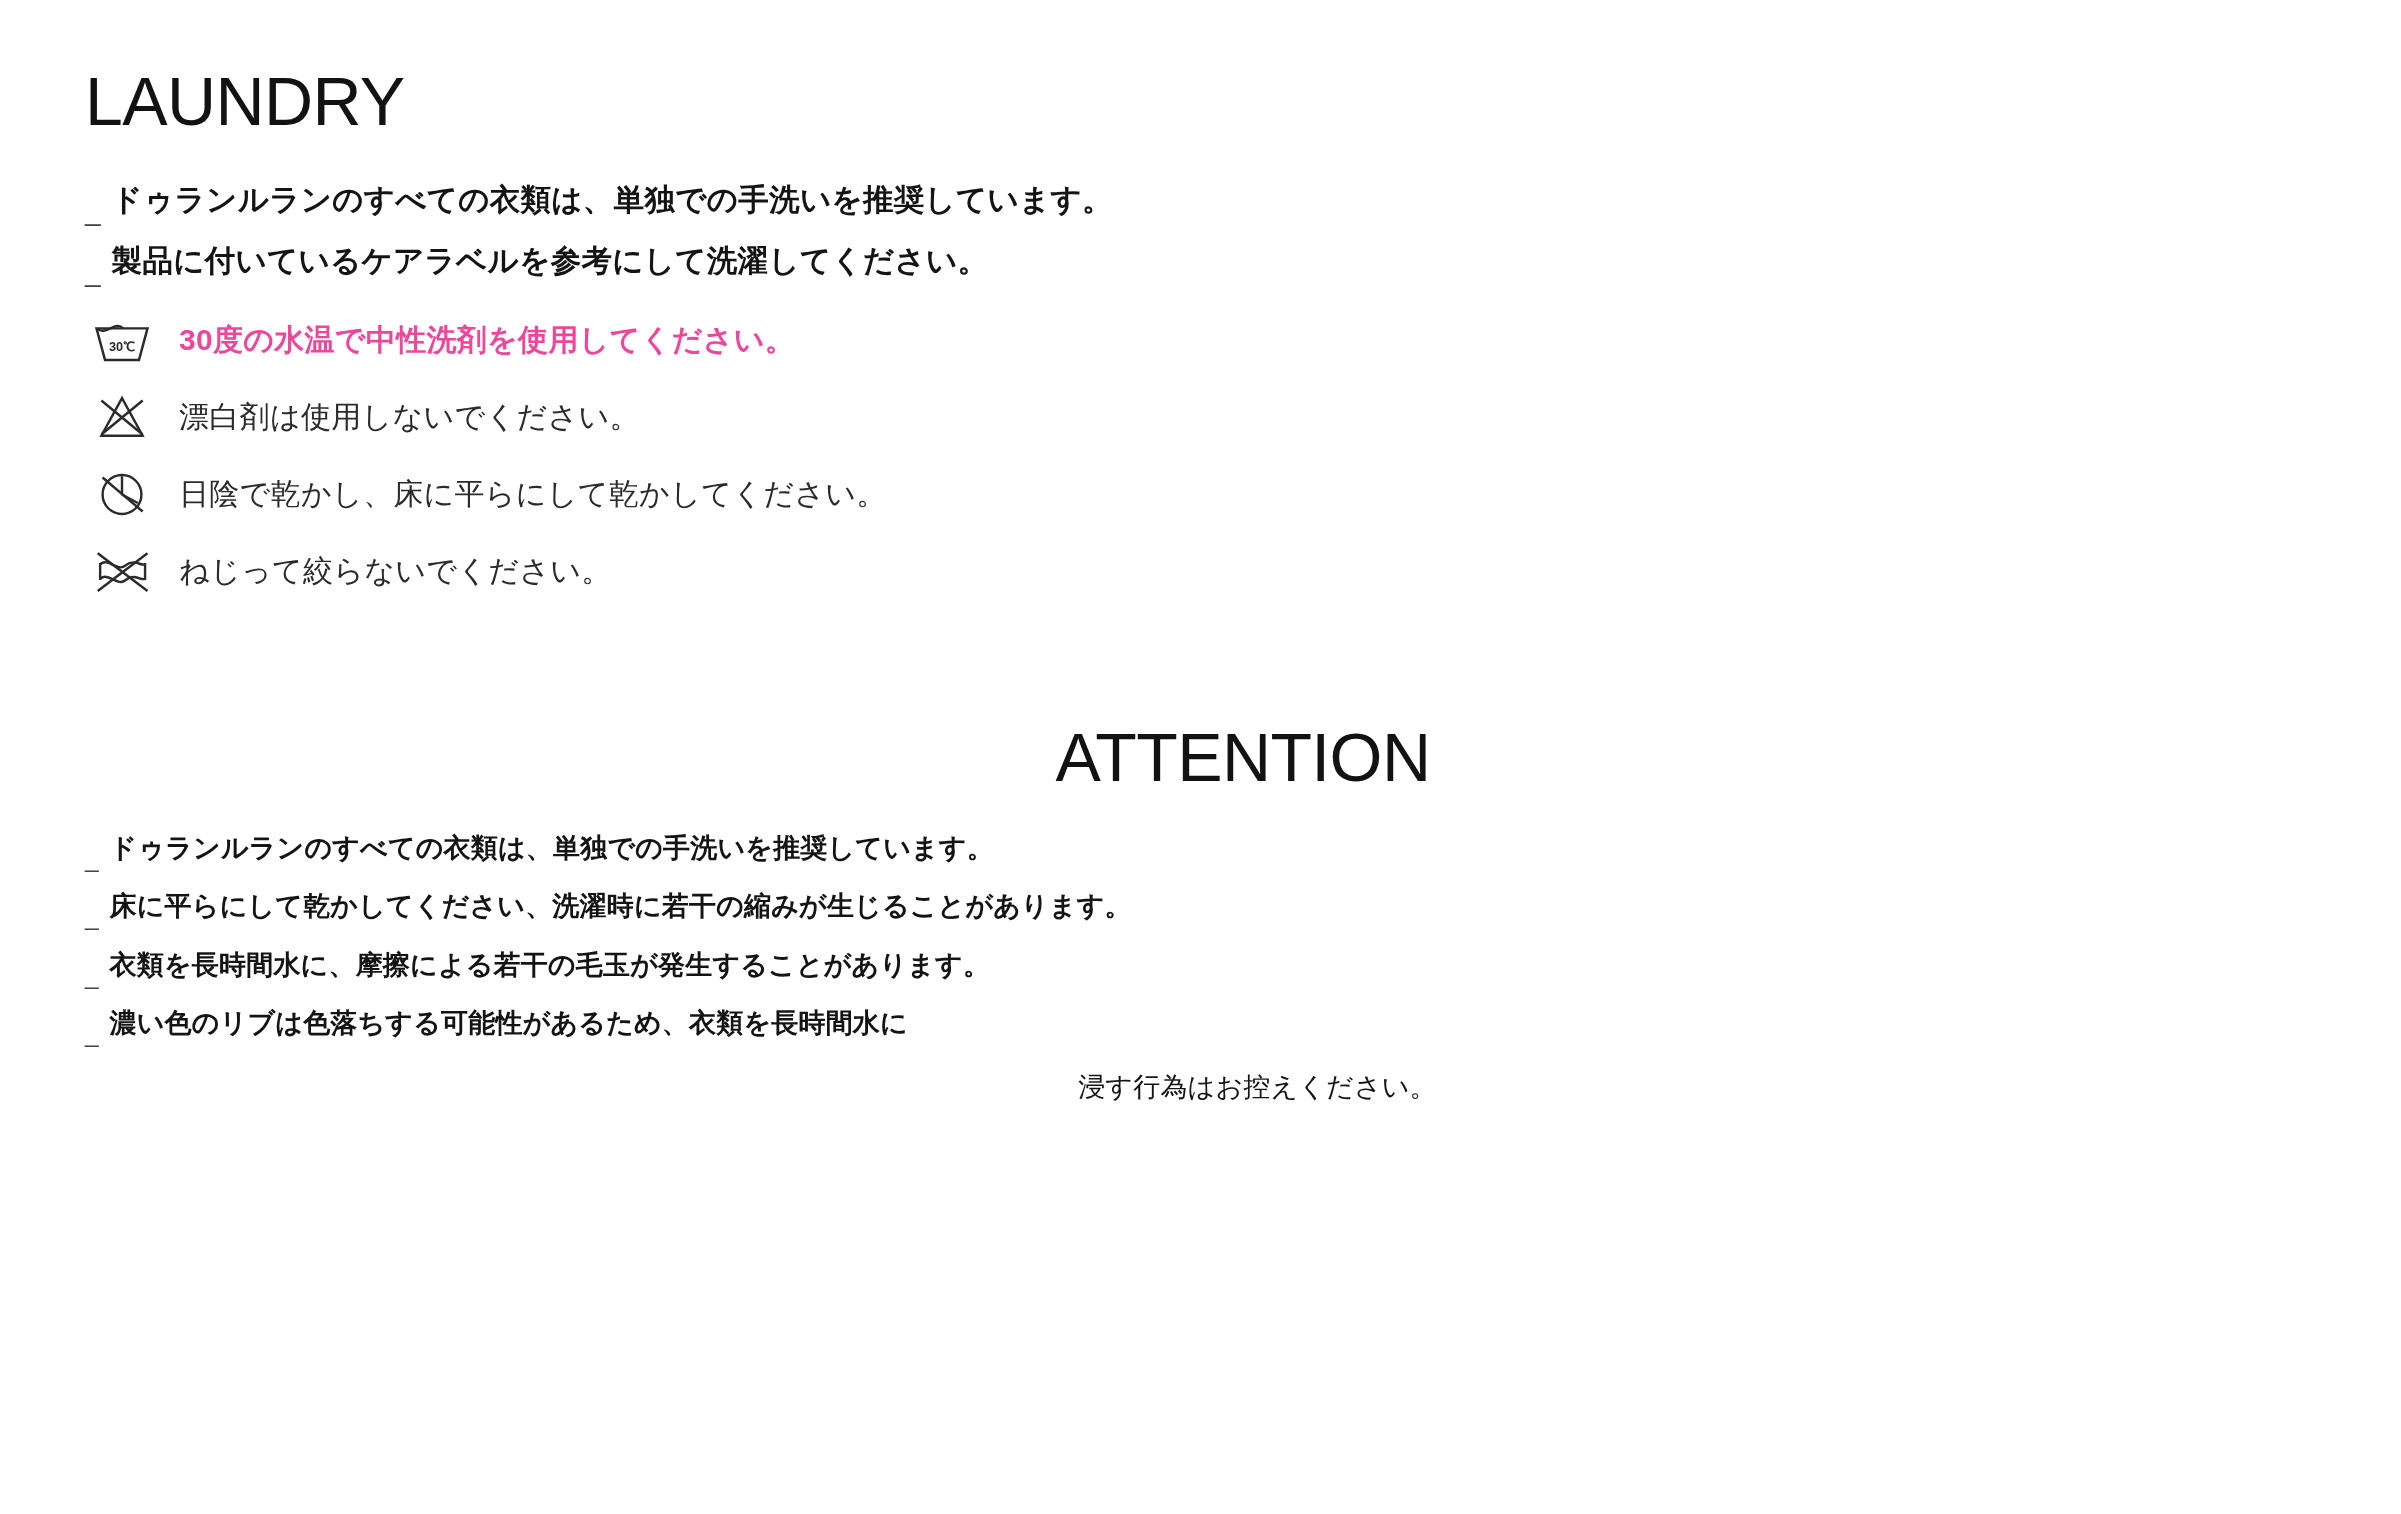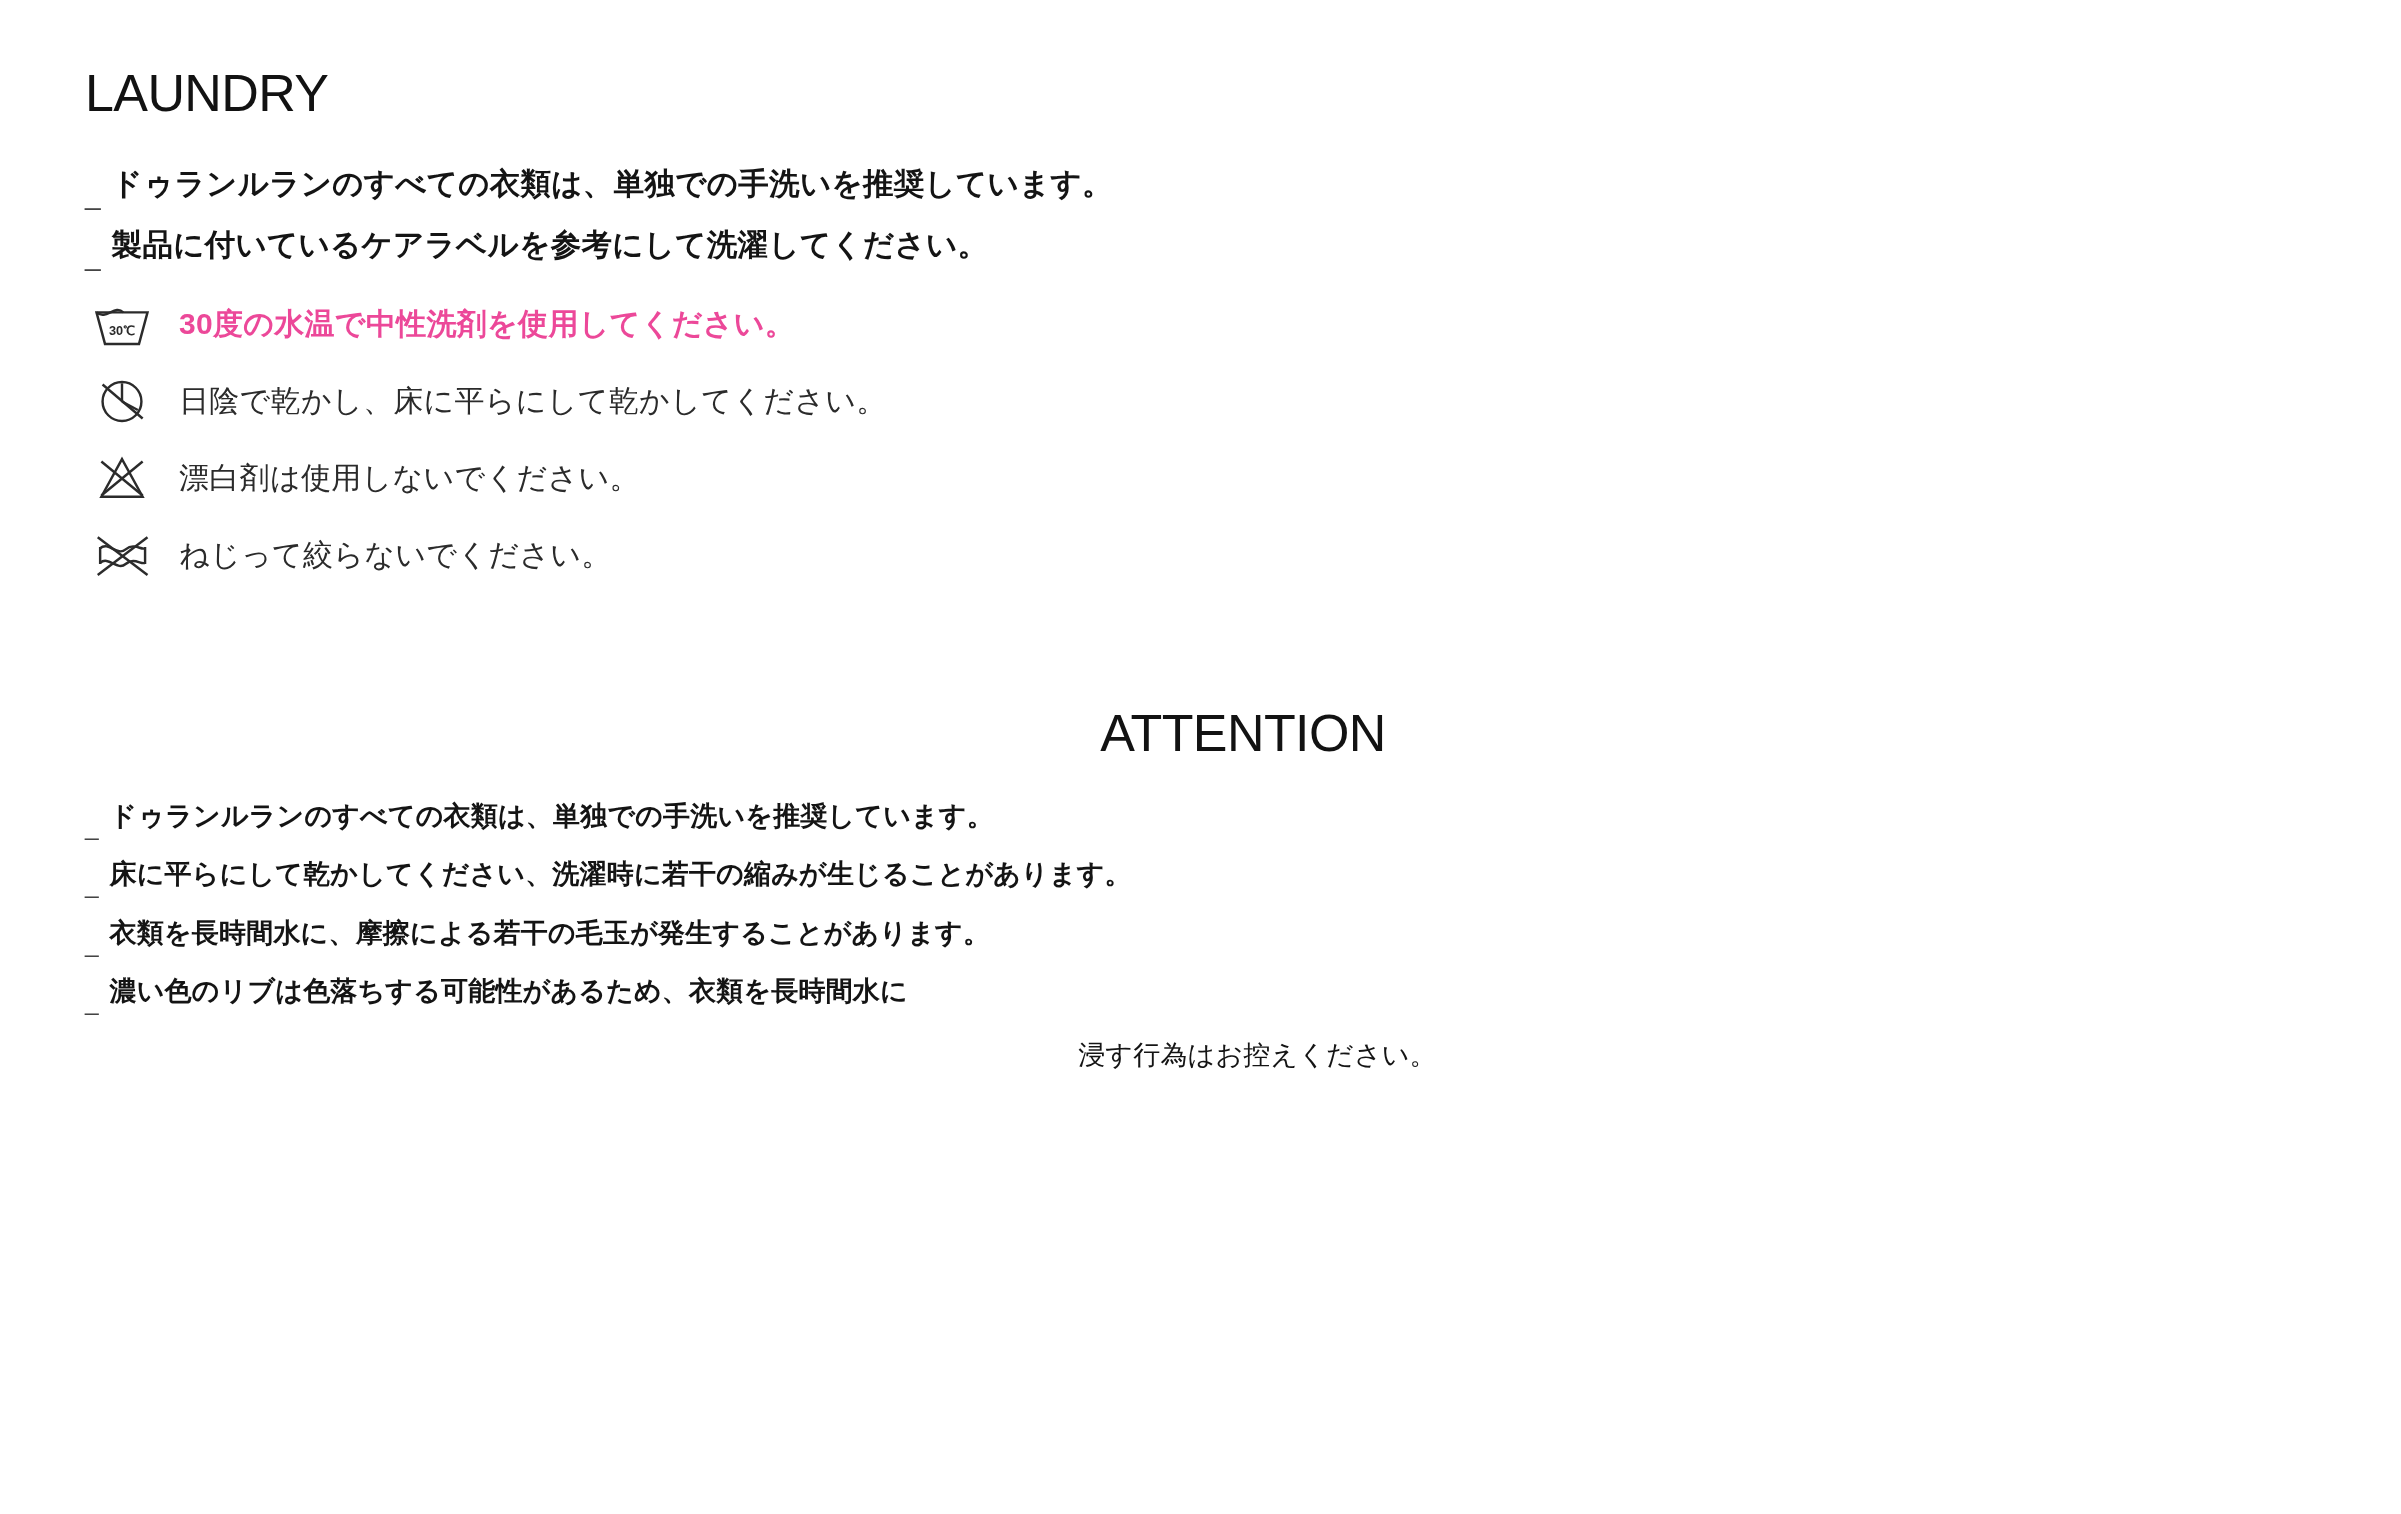--- a/index.html
+++ b/index.html
@@ -18,21 +18,21 @@
     position: relative;
     width: 2401px;
     height: 1515px;
     background: #ffffff;
     box-sizing: border-box;
     padding: 0 0 0 85px;
   }
 
   
   .section-title {
-    font-size: 52px;
+    font-size: 68px;
     font-weight: 400;
     letter-spacing: -0.6px;
     line-height: 1.0;
     color: #121212;
     margin: 0;
     font-family: "Liberation Sans", "DejaVu Sans", sans-serif;
   }
   #laundry-title { padding-top: 67px; }
   #attention-title { padding-top: 0; }
 
@@ -163,38 +163,38 @@
             <path d="M10 22 C26 36, 40 8, 54 22" fill="none" stroke="#2b2b2b" stroke-width="4"></path>
             <text x="52" y="60" font-family="'Liberation Sans',sans-serif" font-size="21" font-weight="700" text-anchor="middle" fill="#2b2b2b">30℃</text>
           </svg>
         </span>
         <span class="care-text">30度の水温で中性洗剤を使用してください。</span>
       </div>
 
       <div class="care-row">
         <span class="care-icon">
           <svg width="64" height="51" viewBox="0 0 104 84" aria-hidden="true">
+            <path d="M52 10 L86 72 L18 72 Z" fill="none" stroke="#2b2b2b" stroke-width="4"></path>
+            <line x1="18" y1="14" x2="86" y2="70" stroke="#2b2b2b" stroke-width="4"></line>
+            <line x1="86" y1="14" x2="18" y2="70" stroke="#2b2b2b" stroke-width="4"></line>
+          </svg>
+        </span>
+        <span class="care-text light">漂白剤は使用しないでください。</span>
+      </div>
+
+      <div class="care-row">
+        <span class="care-icon">
+          <svg width="64" height="51" viewBox="0 0 104 84" aria-hidden="true">
             <circle cx="52" cy="42" r="32" fill="none" stroke="#2b2b2b" stroke-width="4"></circle>
             <line x1="52" y1="42" x2="52" y2="12" stroke="#2b2b2b" stroke-width="4"></line>
             <line x1="52" y1="42" x2="78" y2="56" stroke="#2b2b2b" stroke-width="4"></line>
             <line x1="20" y1="14" x2="86" y2="70" stroke="#2b2b2b" stroke-width="4"></line>
           </svg>
         </span>
         <span class="care-text light">日陰で乾かし、床に平らにして乾かしてください。</span>
-      </div>
-
-      <div class="care-row">
-        <span class="care-icon">
-          <svg width="64" height="51" viewBox="0 0 104 84" aria-hidden="true">
-            <path d="M52 10 L86 72 L18 72 Z" fill="none" stroke="#2b2b2b" stroke-width="4"></path>
-            <line x1="18" y1="14" x2="86" y2="70" stroke="#2b2b2b" stroke-width="4"></line>
-            <line x1="86" y1="14" x2="18" y2="70" stroke="#2b2b2b" stroke-width="4"></line>
-          </svg>
-        </span>
-        <span class="care-text light">漂白剤は使用しないでください。</span>
       </div>
 
       <div class="care-row">
         <span class="care-icon">
           <svg width="64" height="51" viewBox="0 0 104 84" aria-hidden="true">
             <path d="M16 30 C30 18, 44 44, 58 32 C72 20, 84 34, 90 30" fill="none" stroke="#2b2b2b" stroke-width="4"></path>
             <path d="M16 54 C30 42, 44 68, 58 56 C72 44, 84 58, 90 54" fill="none" stroke="#2b2b2b" stroke-width="4"></path>
             <line x1="16" y1="28" x2="16" y2="56" stroke="#2b2b2b" stroke-width="4"></line>
             <line x1="90" y1="28" x2="90" y2="56" stroke="#2b2b2b" stroke-width="4"></line>
             <line x1="12" y1="12" x2="94" y2="74" stroke="#2b2b2b" stroke-width="4"></line>

